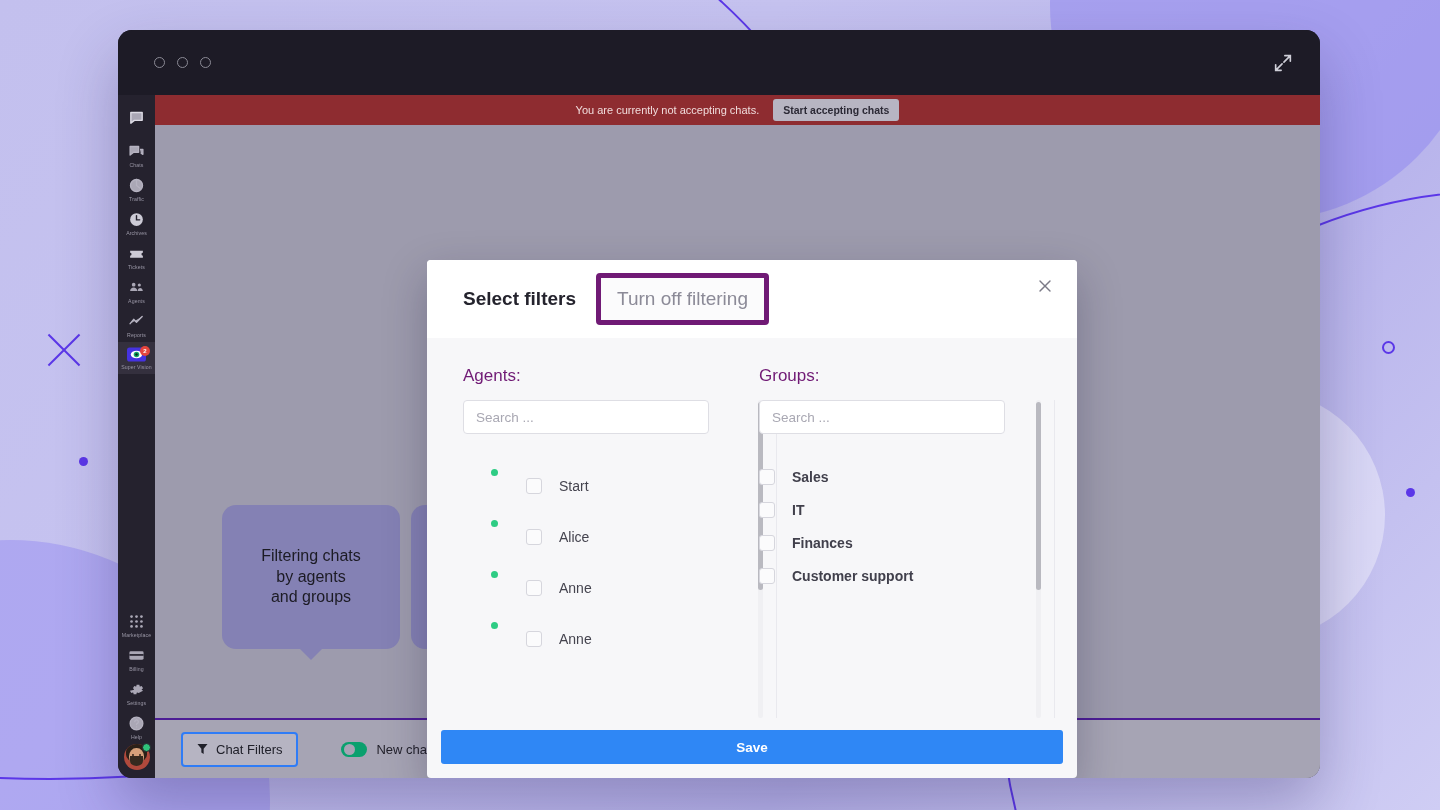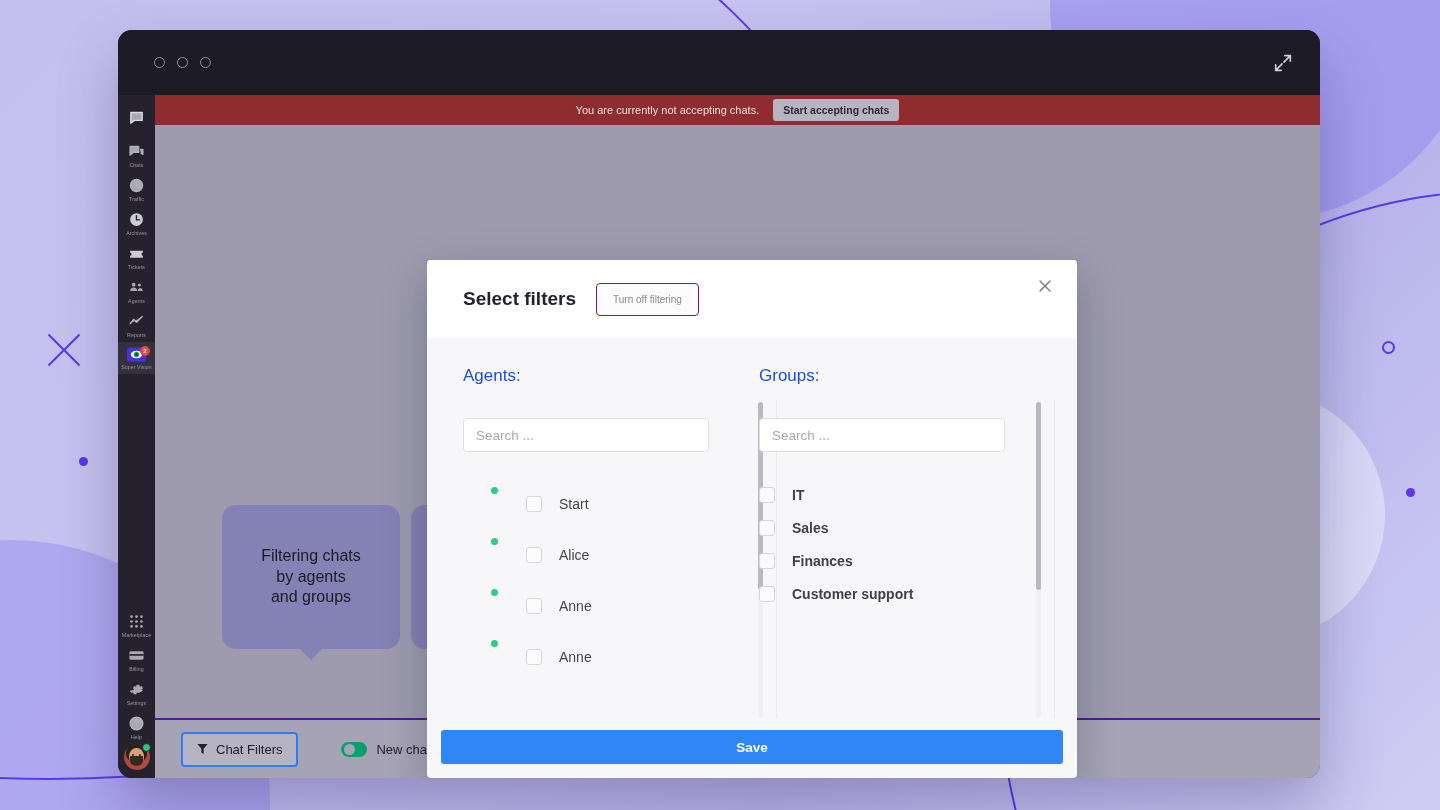--- a/index.html
+++ b/index.html
@@ -268,24 +268,24 @@
     height: 78px; flex: 0 0 78px;
     background: #ffffff;
     display: flex; align-items: center;
     padding: 0 36px;
     gap: 20px;
     position: relative;
   }
   .modal-title { font-size: 19px; font-weight: bold; color: #24232d; }
   .turn-off-btn {
     background: #fbfbfc;
-    border: 1px solid #701a75;
+    border: 5px solid #701a75;
     border-radius: 4px;
     color: #8b8a97;
-    font-size: 10px;
+    font-size: 19px;
     padding: 10px 16px;
     cursor: pointer;
   }
   .modal-close {
     position: absolute; right: 22px; top: 16px;
     width: 20px; height: 20px;
     color: #7b7a87;
     cursor: pointer;
   }
   .modal-close svg { width: 100%; height: 100%; display: block; }
@@ -296,22 +296,22 @@
     padding: 28px 0 0 0;
   }
   .col {
     position: relative;
     display: flex; flex-direction: column;
     min-height: 0;
   }
   .col-agents { width: 320px; padding-left: 36px; }
   .col-groups { width: 316px; padding-left: 12px; }
   .col-title {
-    font-size: 17px; color: #1d4ed8;
-    margin-bottom: 32px;
+    font-size: 17px; color: #701a75;
+    margin-bottom: 14px;
   }
   .search-input {
     width: 246px; height: 34px;
     border: 1px solid #dedee4;
     border-radius: 4px;
     background: #fff;
     padding: 0 12px;
     font-size: 13.5px;
     color: #3a3945;
     font-family: "Liberation Sans", sans-serif;
@@ -702,25 +702,25 @@
                   </div>
                   <div class="col-divider" style="right:-30px; top:34px; height:318px;"></div>
                 </div>
 
                 <div class="col col-groups">
                   <div class="col-title">Groups:</div>
                   <input class="search-input" type="text" placeholder="Search ..." style="">
                   <div class="list">
                     <div class="group-row">
                       <span class="cbox"></span>
-                      <span class="row-label">IT</span>
+                      <span class="row-label">Sales</span>
                     </div>
                     <div class="group-row">
                       <span class="cbox"></span>
-                      <span class="row-label">Sales</span>
+                      <span class="row-label">IT</span>
                     </div>
                     <div class="group-row">
                       <span class="cbox"></span>
                       <span class="row-label">Finances</span>
                     </div>
                     <div class="group-row">
                       <span class="cbox"></span>
                       <span class="row-label">Customer support</span>
                     </div>
                   </div>

